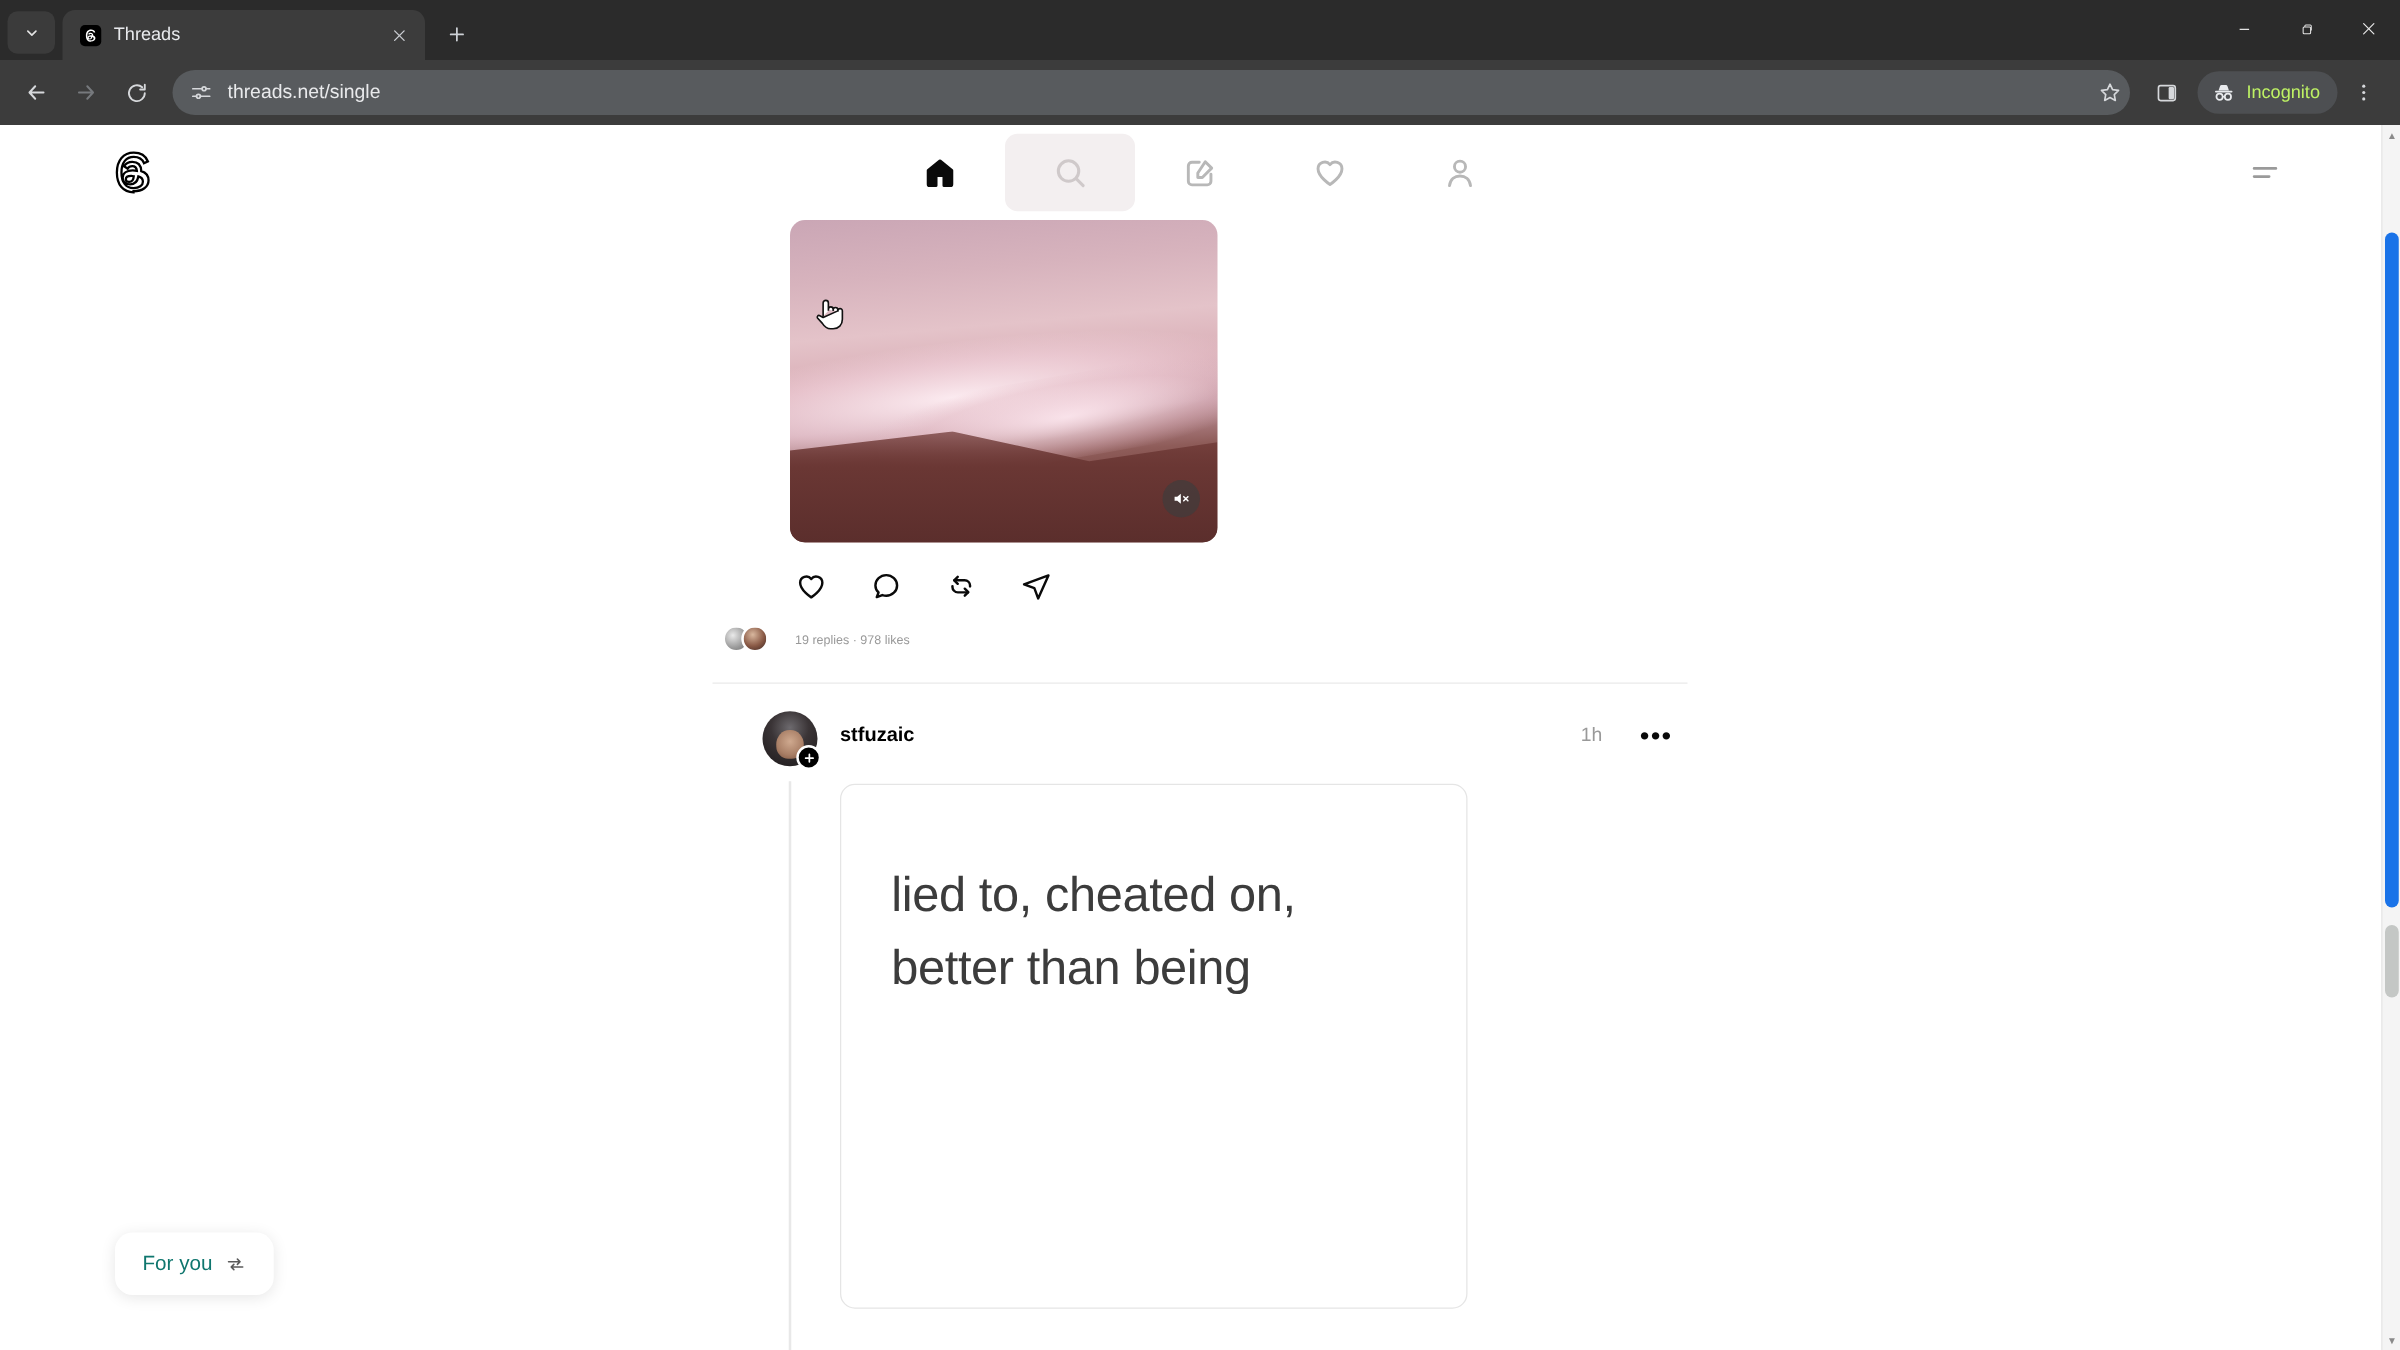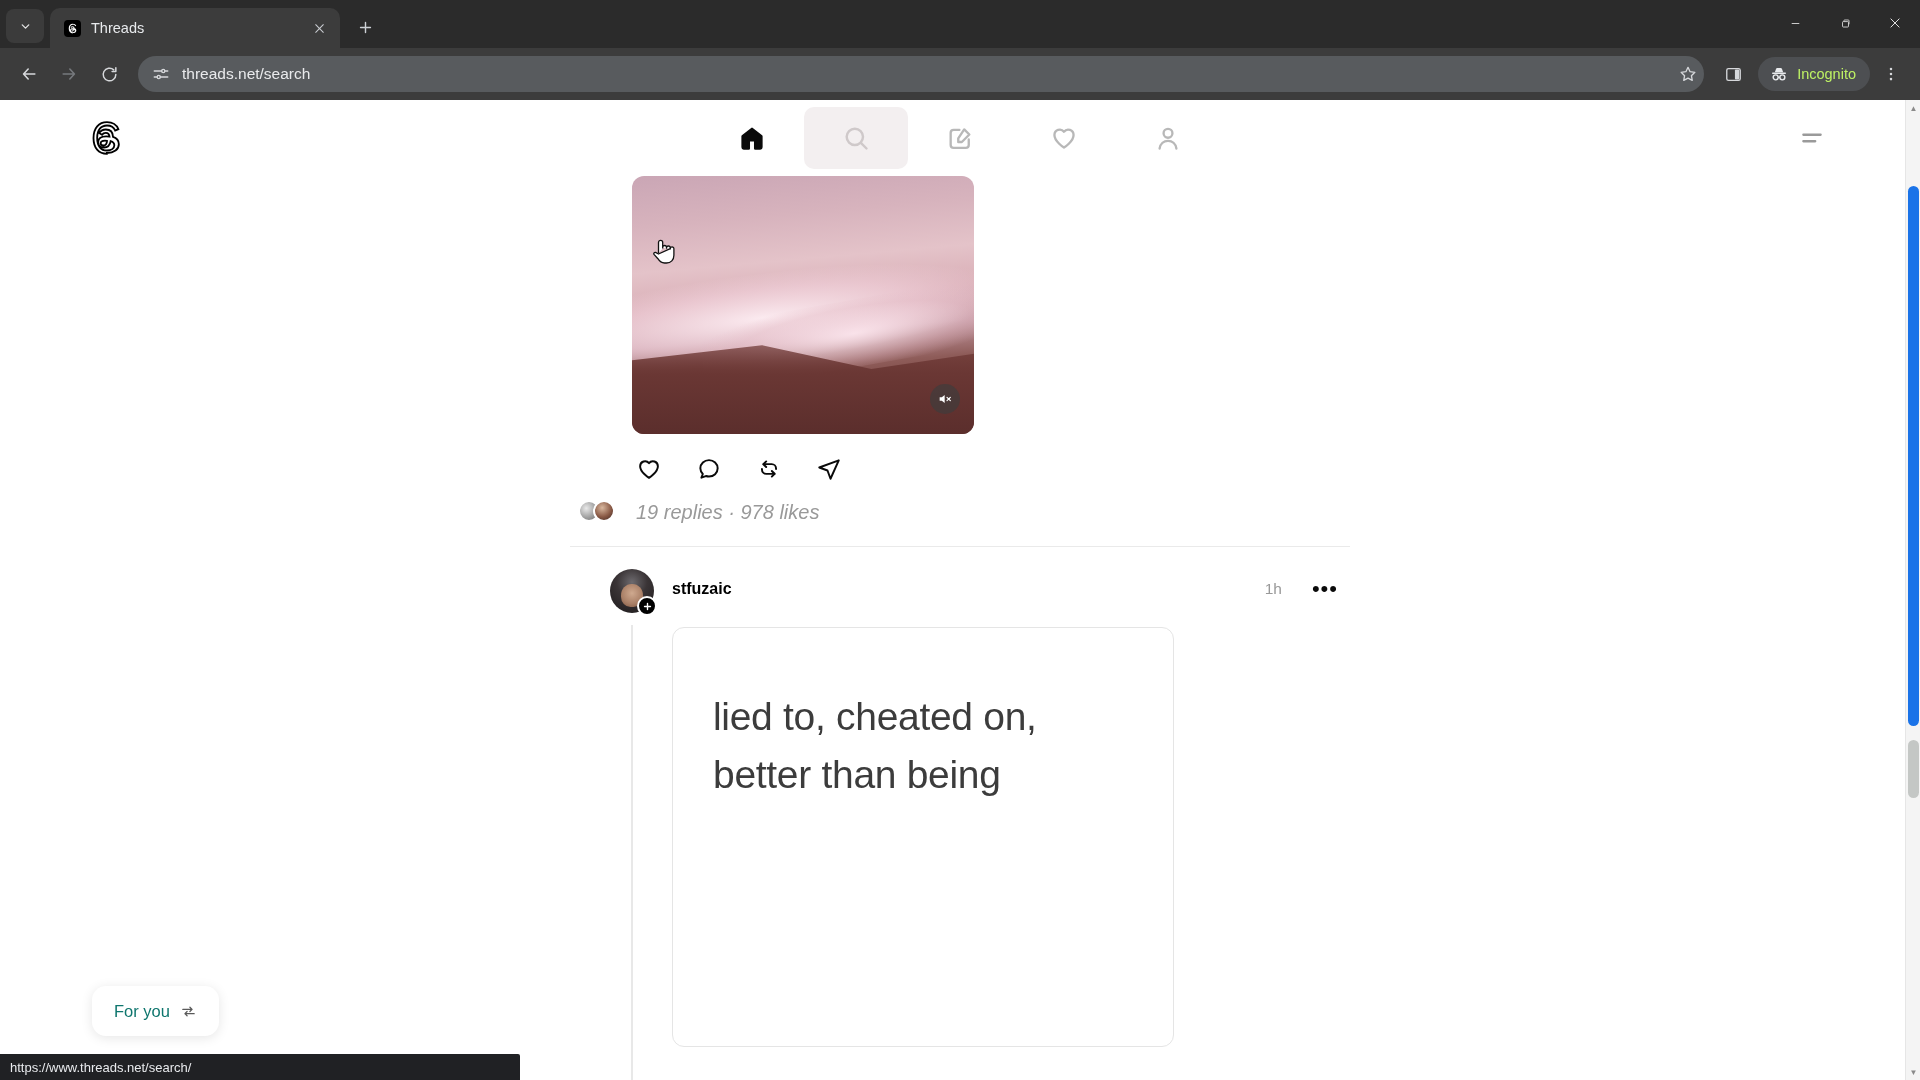--- a/index.html
+++ b/index.html
@@ -142,21 +142,21 @@
     justify-content: center; cursor: pointer; color: #0a0a0a;
   }
   .stats-row { display: flex; align-items: center; gap: 12px; margin: 14px 0 0 8px; }
   .facepile { display: flex; align-items: center; position: relative; width: 46px; height: 24px; }
   .face {
     width: 22px; height: 22px; border-radius: 50%; border: 2px solid #fff;
     position: absolute; top: 0; background-size: cover;
   }
   .face.a { left: 0; background: radial-gradient(circle at 35% 35%, #e9e9e9, #9a9a9a 60%, #6b6b6b); }
   .face.b { left: 15px; background: radial-gradient(circle at 40% 32%, #d8b79e, #8a5a46 55%, #3a2420); }
-  .stats-text { color: #999999; font-size: 20px; cursor: pointer; font-style: italic; }
+  .stats-text { color: #999999; font-size: 10px; cursor: pointer; }
 
   .divider { height: 1px; background: #eaeaea; margin: 22px 0 0 0; width: 100%; }
 
   
   .post2 { position: relative; margin-top: 22px; }
   .p2-head { display: flex; align-items: flex-start; padding-left: 0; }
   .avatar-wrap { position: relative; width: 44px; height: 44px; margin-left: 40px; flex: none; }
   .avatar {
     width: 44px; height: 44px; border-radius: 50%; overflow: hidden;
     background: radial-gradient(circle at 50% 30%, #6d6a6e 0%, #3a3436 40%, #1d1a1b 100%);
@@ -305,21 +305,21 @@
         <path d="M20 3.6V8.3h-4.7" stroke="#d6d8db" stroke-width="1.9" fill="none" stroke-linecap="round" stroke-linejoin="round"></path>
       </svg>
     </div>
 
     <div class="omnibox">
       <svg width="18" height="18" viewBox="0 0 24 24">
         <path d="M3 8h10M17 8h4M3 16h4M11 16h10" stroke="#d6d8db" stroke-width="1.8" stroke-linecap="round"></path>
         <circle cx="15" cy="8" r="2.1" stroke="#d6d8db" stroke-width="1.8" fill="none"></circle>
         <circle cx="9" cy="16" r="2.1" stroke="#d6d8db" stroke-width="1.8" fill="none"></circle>
       </svg>
-      <div class="omni-url">threads.net/search</div>
+      <div class="omni-url">threads.net/single</div>
       <div class="omni-right">
         <svg width="20" height="20" viewBox="0 0 24 24">
           <path d="M12 4l2.5 5.2 5.7.8-4.1 4 1 5.6-5.1-2.7-5.1 2.7 1-5.6-4.1-4 5.7-.8z" stroke="#d6d8db" stroke-width="1.6" fill="none" stroke-linejoin="round"></path>
         </svg>
       </div>
     </div>
 
     <div class="tb-icon">
       <svg width="19" height="19" viewBox="0 0 24 24">
         <rect x="3.5" y="4.5" width="17" height="15" rx="2.2" stroke="#d6d8db" stroke-width="1.7" fill="none"></rect>
@@ -494,18 +494,15 @@
       <div class="sb-thumb2"></div>
       <div class="sb-down">▼</div>
     </div>
 
     <div class="cursor">
       <svg width="26" height="32" viewBox="0 0 26 32">
         <path d="M8.5 17V6.4a2.1 2.1 0 0 1 4.2 0v6.2m0-1.2a1.9 1.9 0 0 1 3.8 0v1.3m0-.8a1.9 1.9 0 0 1 3.8 0v1.5m0-.7a1.8 1.8 0 0 1 3.6 0v6.6c0 4.6-3 7.7-7.4 7.7h-2c-3.2 0-4.8-1.4-6.6-4.3L4 18.4c-.6-1 .3-2.3 1.5-2l3 1.6z" fill="#fff" stroke="#111" stroke-width="1.3" stroke-linejoin="round"></path>
       </svg>
     </div>
 
-    <div class="statusbar">
-      <span>https://www.threads.net/search/</span>
-    </div>
 
   </div>
 </div>
 
 </body></html>

